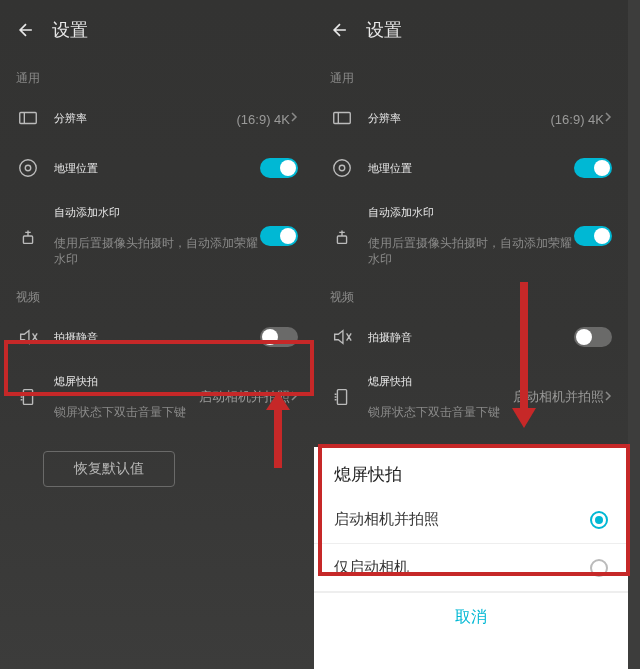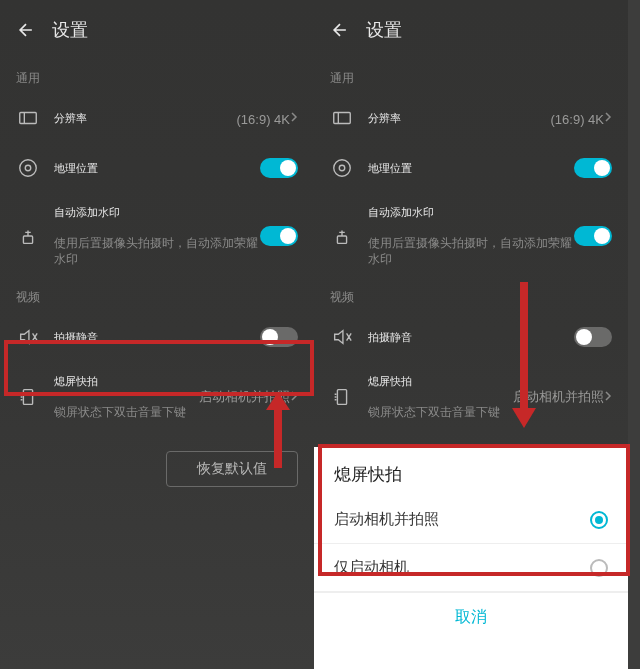--- a/index.html
+++ b/index.html
@@ -17,21 +17,21 @@
   .row-sub { font-size: 12px; color: #8a8a89; margin-top: 16px; line-height: 1.3; }
   .row-right { display: flex; align-items: flex-end; flex-shrink: 0; }
   .row-value { font-size: 13px; color: #9a9a99; }
   .chev { color: #8a8a89; }
   .toggle { width: 38px; height: 20px; border-radius: 10px; position: relative; }
   .toggle.on { background: #00b8d4; }
   .toggle.off { background: #6a6a69; }
   .toggle::after { content: ""; position: absolute; width: 16px; height: 16px; border-radius: 50%; background: #fff; top: 2px; }
   .toggle.on::after { right: 2px; }
   .toggle.off::after { left: 2px; }
-  .restore { display: flex; justify-content: flex-end; padding: 18px 16px; }
+  .restore { display: flex; justify-content: flex-start; padding: 18px 4px; margin-left: 39px; }
   .restore-btn { border: 1px solid #6a6a69; border-radius: 4px; padding: 8px 30px; font-size: 14px; color: #b8b8b7; background: transparent; cursor: pointer; }
   .highlight-box { position: absolute; border: 4px solid #c62828; pointer-events: none; }
   .arrow-up { position: absolute; pointer-events: none; }
   .arrow-down { position: absolute; pointer-events: none; }
   .dialog-wrap { position: absolute; left: 0; right: 0; bottom: 0; height: 222px; background: #fff; }
   .dialog-title { font-size: 17px; color: #222; padding: 16px 20px 10px; }
   .opt { display: flex; align-items: center; justify-content: space-between; padding: 14px 20px; border-bottom: 1px solid #eee; }
   .opt:last-of-type { border-bottom: none; }
   .opt-label { font-size: 15px; color: #333; }
   .radio { width: 18px; height: 18px; border-radius: 50%; border: 2px solid #bbb; position: relative; }

